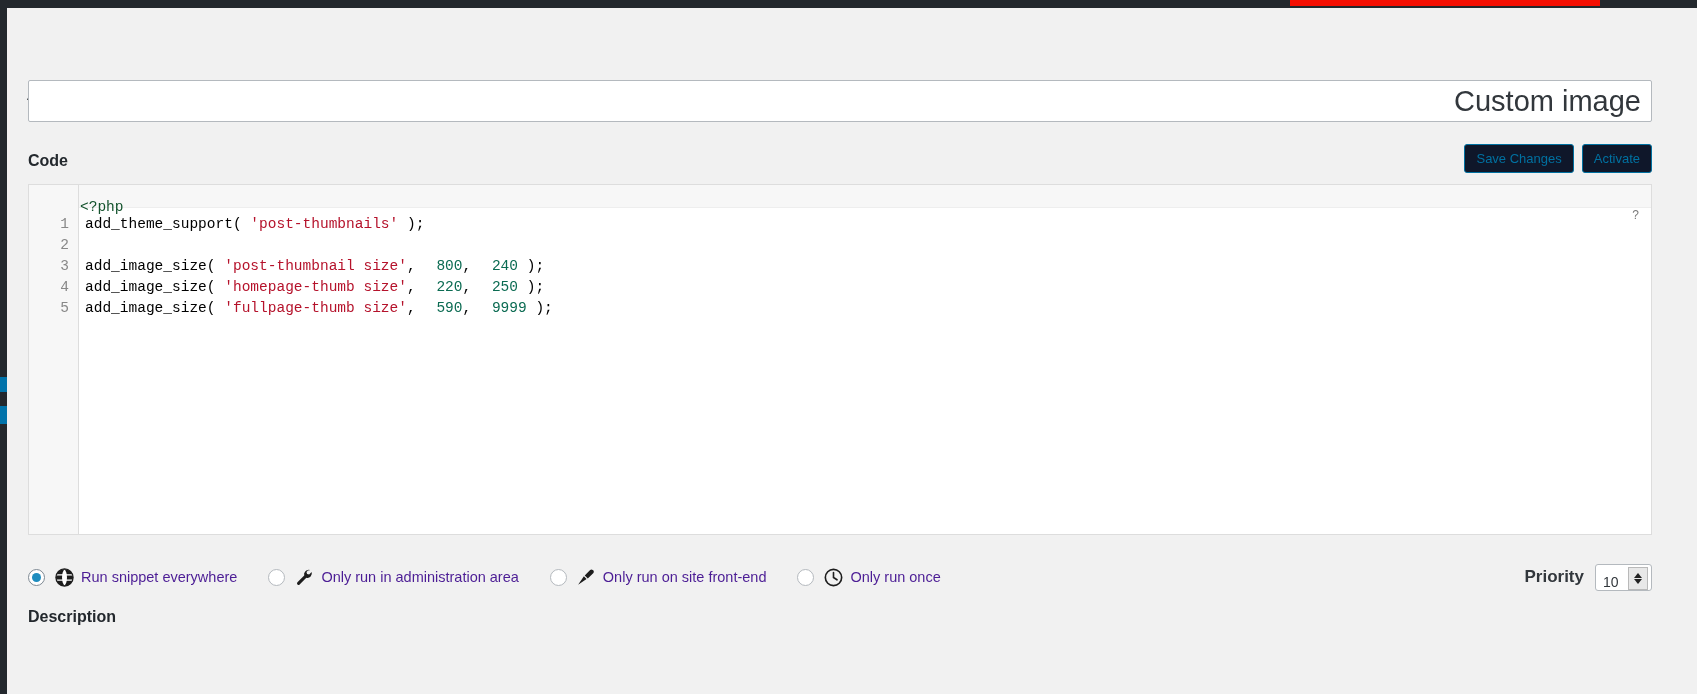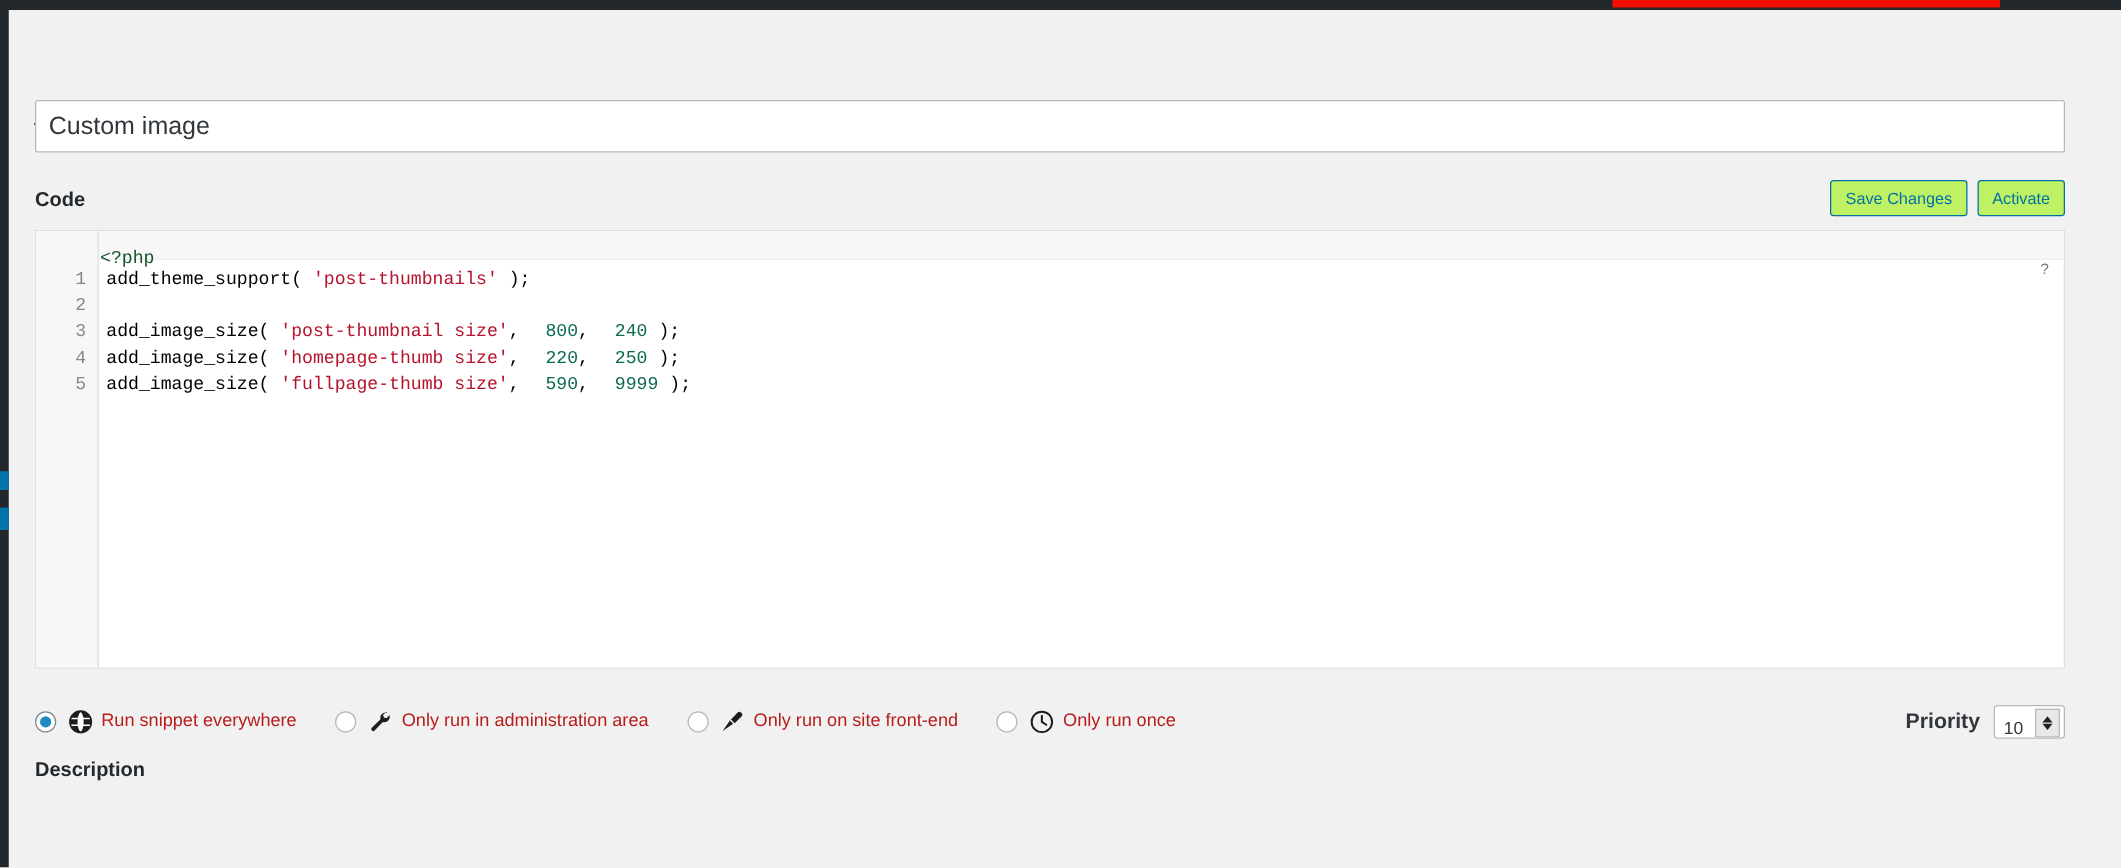--- a/index.html
+++ b/index.html
@@ -81,25 +81,26 @@
     top: 72px;
     left: 21px;
     width: 1624px;
     height: 42px;
     box-sizing: border-box;
     border: 1px solid #b4b9be;
     border-radius: 2px;
     background: #fff;
     padding: 0 10px;
     font-family: "Liberation Sans", sans-serif;
-    font-size: 20px;
+    font-size: 29px;
     font-weight: 400;
     color: #32373c;
     outline: none;
     box-shadow: 0 0 0 transparent;
+    text-align: right;
   }
 
   
   .code-label {
     position: absolute;
     top: 144px;
     left: 21px;
     font-size: 16px;
     font-weight: 700;
     color: #23282d;
@@ -110,21 +111,21 @@
     right: 45px;
     display: flex;
     gap: 8px;
   }
   .btn {
     box-sizing: border-box;
     height: 29px;
     padding: 0 11px;
     border: 1px solid #0071a1;
     border-radius: 3px;
-    background: #bef264;
+    background: #0f172a;
     color: #0071a1;
     font-family: "Liberation Sans", sans-serif;
     font-size: 13px;
     line-height: 27px;
     cursor: pointer;
     white-space: nowrap;
   }
 
   
   .editor {
@@ -247,21 +248,21 @@
     width: 20px;
     height: 20px;
     margin-right: 7px;
     flex: none;
     display: flex;
     align-items: center;
     justify-content: center;
   }
   .scope-label {
     font-size: 14.5px;
-    color: #b91c1c;
+    color: #4c1d95;
   }
 
   .priority-box {
     position: absolute;
     top: 552px;
     right: 45px;
     height: 34px;
     display: flex;
     align-items: center;
   }

